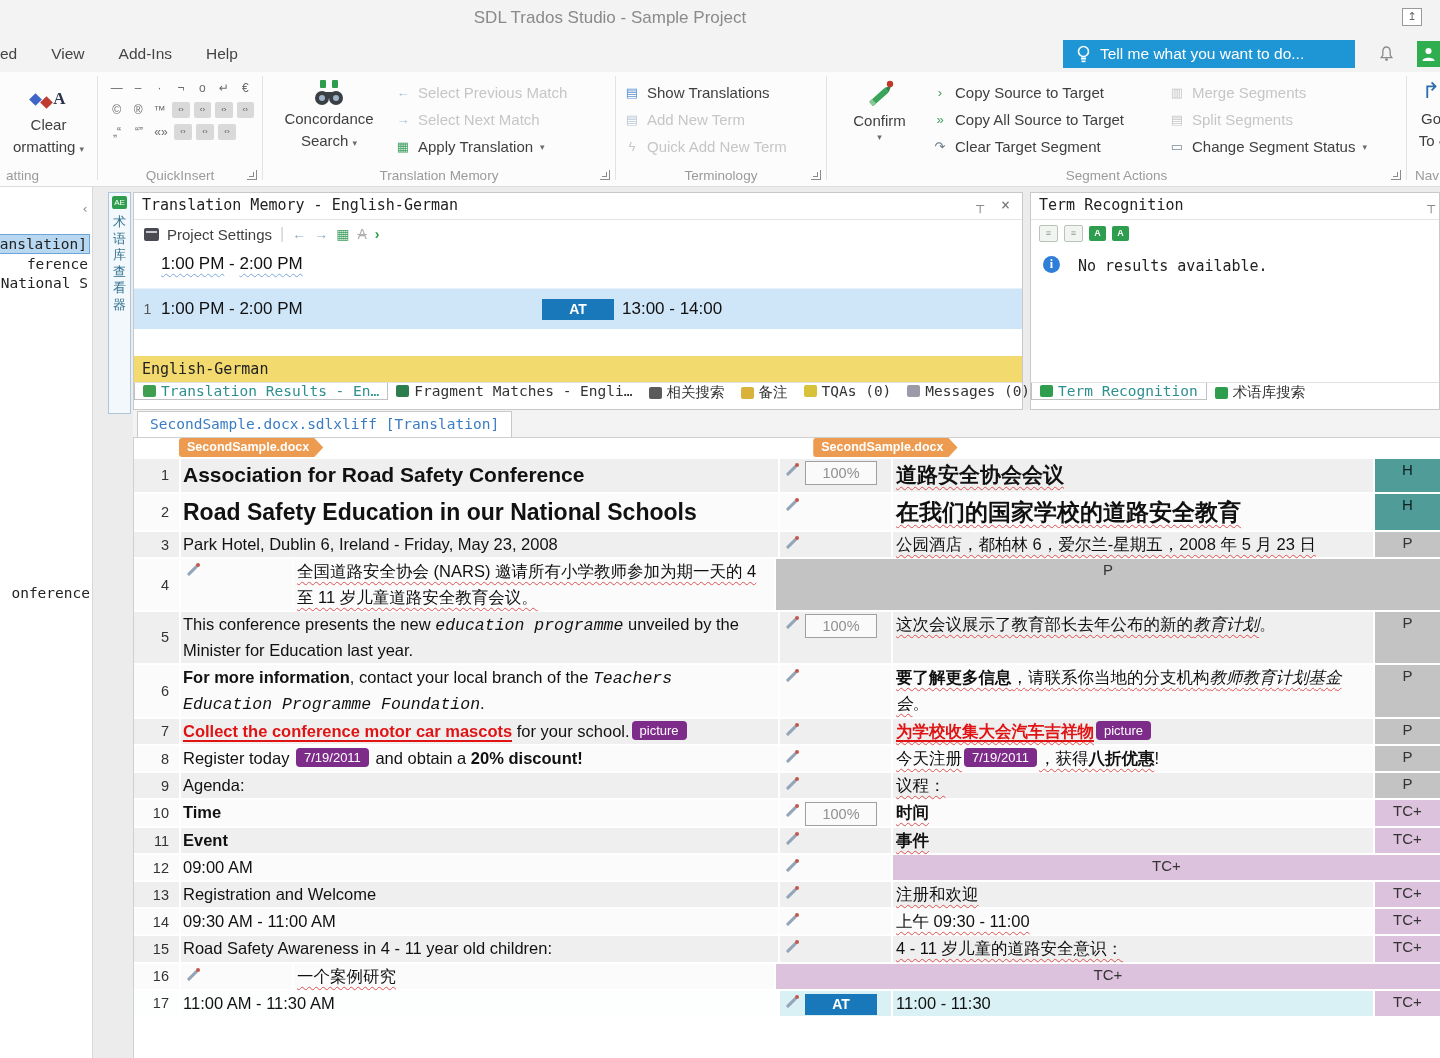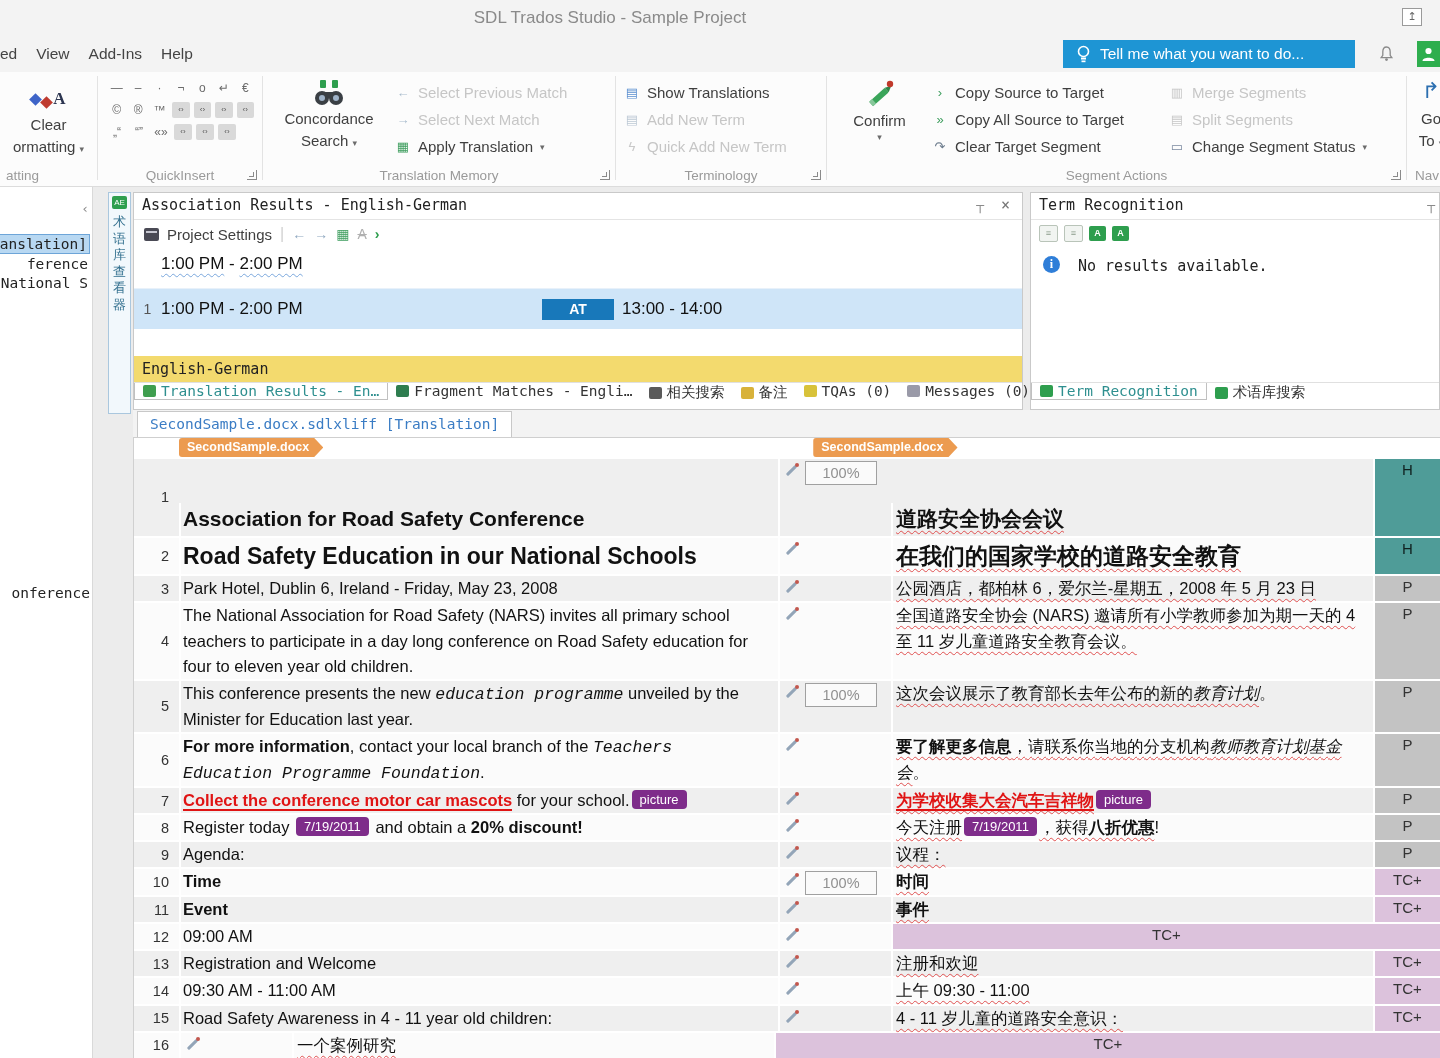--- a/index.html
+++ b/index.html
@@ -6,21 +6,21 @@
   body{width:1440px;height:1058px;overflow:hidden;background:#ececec;
        font-family:"Liberation Sans",sans-serif;color:#3f3f3f;position:relative;}
   
   .titlebar{position:absolute;left:0;top:0;width:1440px;height:36px;background:#f3f3f3;}
   .titlebar .title{position:absolute;left:0;top:8px;width:1220px;text-align:center;
        font-size:17px;color:#8a8a8a;}
   .tb-icon{position:absolute;right:18px;top:8px;width:18px;height:16px;border:1px solid #9a9a9a;
        background:#fff;color:#666;font-size:11px;line-height:15px;text-align:center;}
   
   .menubar{position:absolute;left:0;top:36px;width:1440px;height:36px;background:#f3f3f3;}
-  .menus{position:absolute;left:0;top:0;height:36px;display:flex;align-items:center;gap:19px;}
+  .menus{position:absolute;left:0;top:0;height:36px;display:flex;align-items:center;gap:34px;}
   .menu-item{font-size:15.5px;color:#444;white-space:nowrap;}
   .tellme{position:absolute;left:1063px;top:4px;width:292px;height:28px;background:#1e95d4;
        display:flex;align-items:center;gap:10px;padding-left:14px;box-sizing:border-box;}
   .tellme span{color:#fff;font-size:15.5px;}
   .bell{position:absolute;left:1378px;top:9px;}
   .account{position:absolute;left:1417px;top:5px;width:23px;height:26px;background:#2eae4e;
        display:flex;align-items:center;justify-content:center;}
   
   .ribbon{position:absolute;left:0;top:72px;width:1440px;height:114px;background:#fcfcfc;
        border-bottom:1px solid #dcdcdc;display:flex;}
@@ -119,21 +119,21 @@
   .c-src{width:599px;flex:none;border-left:2px solid #fff;box-sizing:border-box;
        padding:0 8px 0 2px;font-size:16.5px;line-height:1.52;color:#111;}
   .c-mid{width:113px;flex:none;border-left:2px solid #fff;box-sizing:border-box;
        padding:2px 0 0 4px;display:flex;align-items:flex-start;gap:4px;}
   .c-tgt{width:482px;flex:none;border-left:2px solid #fff;box-sizing:border-box;
        padding:0 6px 0 3px;font-size:16.5px;line-height:1.52;color:#111;}
   .c-status{flex:1;border-left:2px solid #fff;box-sizing:border-box;text-align:center;
        font-size:15px;padding-top:2px;}
   .erow.sel .c-mid,.erow.sel .c-tgt{background:#d9f1f5;}
   .erow.sel .c-src,.erow.sel .c-num{background:#fdfefe;}
-  .xl{font-size:21px;font-weight:bold;line-height:1.55;margin-top:44px;}
+  .xl{font-size:21px;font-weight:bold;line-height:1.55;}
   .lg{font-size:23px;font-weight:bold;line-height:1.6;}
   .run.b{font-weight:bold;}
   .run.i{font-style:italic;font-family:Liberation Mono, monospace;}
   .run.red{color:#e01414;}
   .run.u{border-bottom:2px solid #e01414;}
   .run.sp{text-decoration:underline wavy #e05050 1px;text-underline-offset:4px;}
   .ptag{display:inline-block;background:#7e2c8a;color:#fff;font-size:13px;line-height:17px;
        padding:1px 8px;border-radius:4px;margin:0 2px;transform:translateY(-2px);}
   .pencil{width:15px;height:15px;position:relative;display:inline-block;flex:none;margin-top:2px;}
   .pencil:before{content:"";position:absolute;left:1px;top:6px;width:13px;height:3px;background:#93a5b8;
@@ -356,21 +356,21 @@
 <span class="vchar">术</span>
     <span class="vchar">语</span>
     <span class="vchar">库</span>
     <span class="vchar">查</span>
     <span class="vchar">看</span>
     <span class="vchar">器</span>
   </div>
 
 <div class="panel trpanel">
   <div class="phead">
-    <span>Association Results - English-German</span>
+    <span>Translation Memory - English-German</span>
     <span class="pin" style="right:38px;">┬</span>
     <span class="closex">×</span>
   </div>
   <div class="ptoolbar">
     <span class="ps-icon"></span>
     <span class="ptool-label">Project Settings</span>
     <span style="color:#d0d0d0;">|</span>
     <span class="tico" style="color:#8fa8c0;">←</span>
     <span class="tico" style="color:#8fa8c0;">→</span>
     <span class="tico" style="color:#3f9e5f;">▦</span>
@@ -478,21 +478,20 @@
         <div class="c-num">3</div>
         <div class="c-src"><span class="run">Park Hotel, Dublin 6, Ireland - Friday, May 23, 2008</span></div>
         <div class="c-mid">
           <span class="pencil"></span>
         </div>
         <div class="c-tgt"><span class="run sp">公园酒店，都柏林 6，爱尔兰-星期五，2008 年 5 月 23 日</span></div>
         <div class="c-status" style="background: rgb(195, 195, 195); color: rgb(51, 51, 51);">P</div>
       </div>
       <div class="erow">
         <div class="c-num">4</div>
-        <div class="c-src"><span class="run">The National Association for Road Safety (NARS) invites all primary school teachers to participate in a day long conference on Road Safety education for four to eleven year old children.</span></div>
         <div class="c-mid">
           <span class="pencil"></span>
         </div>
         <div class="c-tgt"><span class="run sp">全国道路安全协会 (NARS) 邀请所有小学教师参加为期一天的 4 至 11 岁儿童道路安全教育会议。</span></div>
         <div class="c-status" style="background: rgb(195, 195, 195); color: rgb(51, 51, 51);">P</div>
       </div>
       <div class="erow">
         <div class="c-num">5</div>
         <div class="c-src"><span class="run">This conference presents the new </span><span class="run i">education programme</span><span class="run"> unveiled by the Minister for Education last year.</span></div>
         <div class="c-mid">

